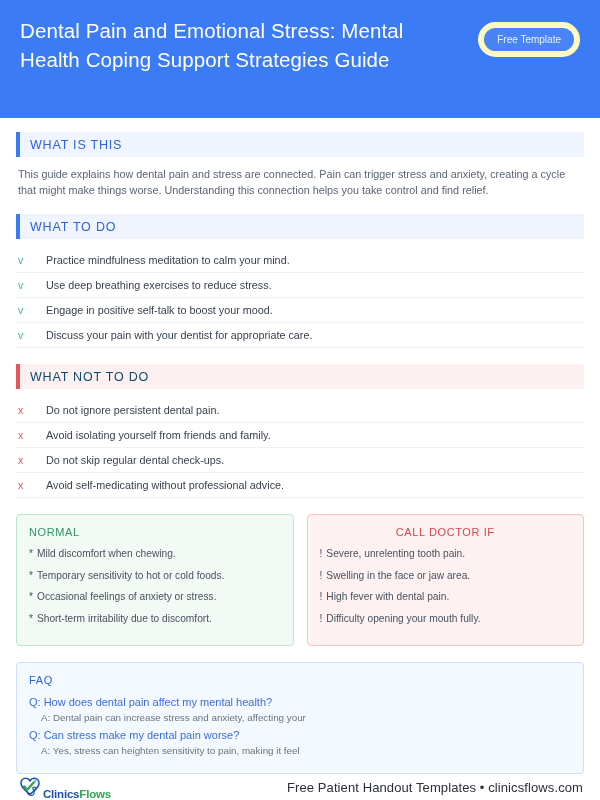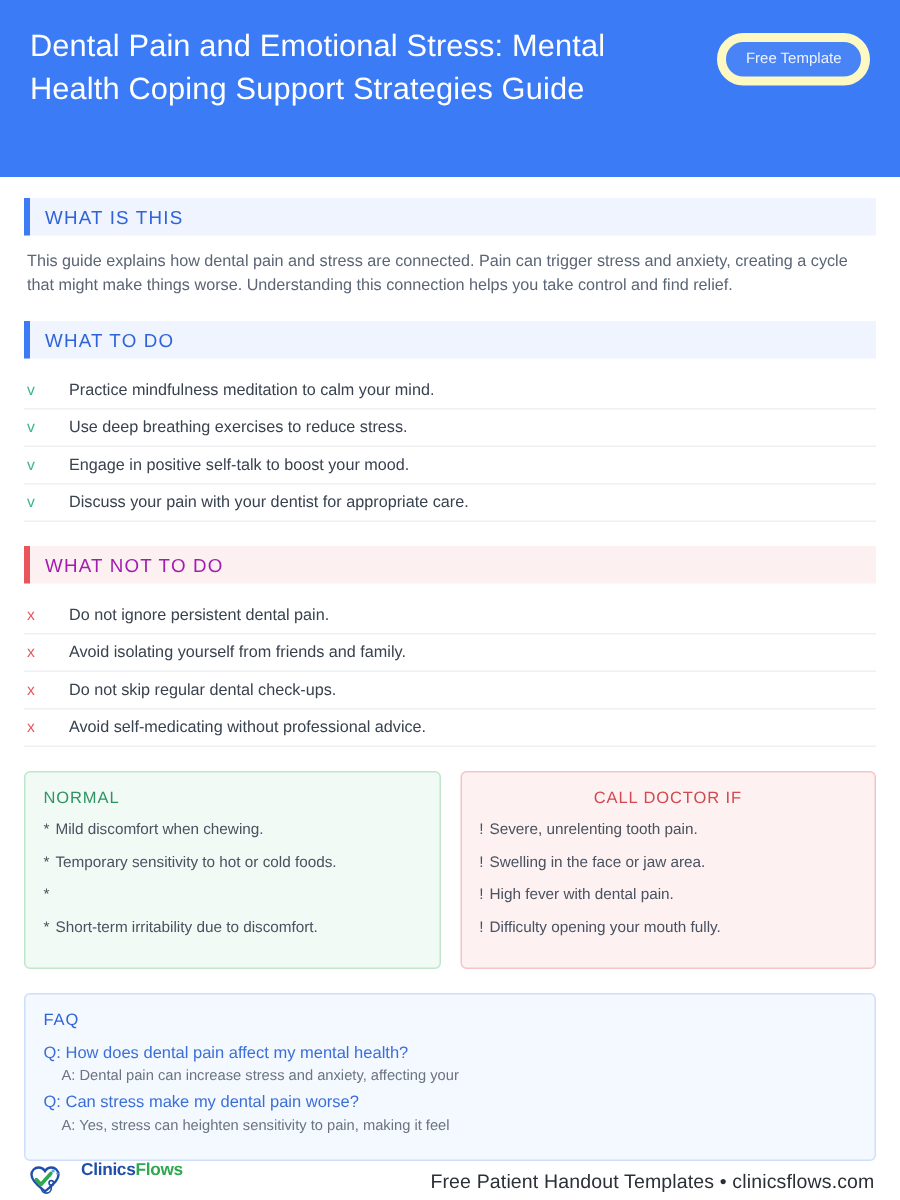--- a/index.html
+++ b/index.html
@@ -72,21 +72,21 @@
   .sec-head .label {
     font-size: 12.5px;
     letter-spacing: 0.8px;
     padding-left: 10px;
   }
   .sec-head.blue { background: #eff4fe; }
   .sec-head.blue .bar { background: #3b7bf6; }
   .sec-head.blue .label { color: #2f64d8; }
   .sec-head.red { background: #fdf0f0; }
   .sec-head.red .bar { background: #e8555b; }
-  .sec-head.red .label { color: #a21caf; }
+  .sec-head.red .label { color: #0c4a6e; }
 
   .intro {
     font-size: 10.8px;
     line-height: 16px;
     color: #5b6575;
     padding: 0 2px;
     margin-bottom: 16px;
   }
 
   
@@ -178,22 +178,22 @@
   }
   .footer {
     height: 52px;
     display: flex;
     align-items: center;
     justify-content: space-between;
     padding: 0 17px;
   }
   .logo {
     display: flex;
-    align-items: flex-start;
-    gap: 11px;
+    align-items: flex-end;
+    gap: 0;
   }
   .logo-text {
     font-size: 11.5px;
     font-weight: bold;
     letter-spacing: -0.2px;
   }
   .logo-text .c1 { color: #1f4fa8; }
   .logo-text .c2 { color: #2fa84f; }
   .footer-note {
     font-size: 13px;
@@ -272,20 +272,21 @@
           <li>
             <span class="b">*</span>
             <span>Mild discomfort when chewing.</span>
           </li>
           <li>
             <span class="b">*</span>
             <span>Temporary sensitivity to hot or cold foods.</span>
           </li>
           <li>
             <span class="b">*</span>
+            <span>Occasional feelings of anxiety or stress.</span>
           </li>
           <li>
             <span class="b">*</span>
             <span>Short-term irritability due to discomfort.</span>
           </li>
         </ul>
       </div>
 
       <div class="card red">
         <h4>CALL DOCTOR IF</h4>

